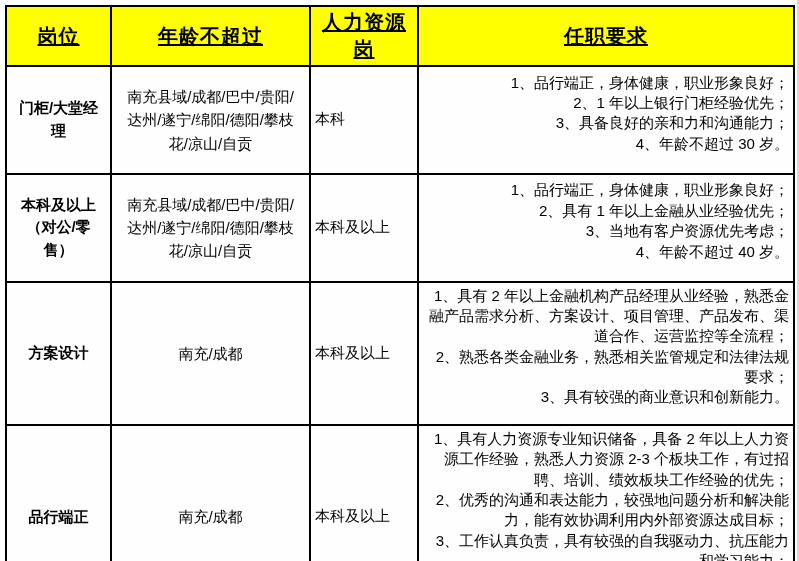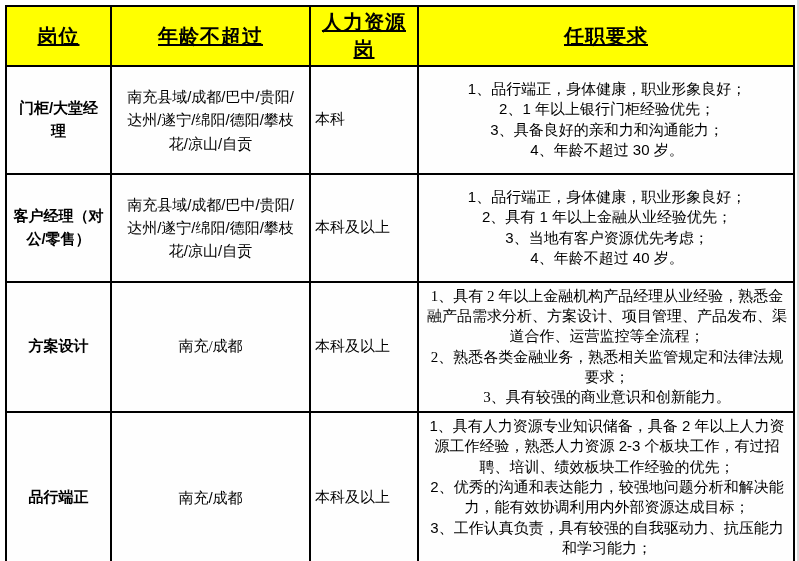--- a/index.html
+++ b/index.html
@@ -53,28 +53,28 @@
   td.loc {
     text-align: center;
     padding: 18px 12px;
     line-height: 1.55;
   }
   td.edu {
     text-align: left;
     padding: 8px 4px;
   }
   td.req {
-    text-align: center;
-    padding: 3px 4px 3px 6px;
+    text-align: right;
+    padding: 3px 4px 16px 6px;
     line-height: 1.36;
     white-space: pre-line;
   }
   tr.r0 td { height: 97px; }
   tr.r1 td { height: 98px; }
-  tr.r2 td { height: 129px; font-family: Liberation Serif, serif; }
+  tr.r2 td { height: 129px; }
   tr.r3 td { height: 158px; }
   col.c1 { width: 105px; }
   col.c2 { width: 199px; }
   col.c3 { width: 108px; }
   col.c4 { width: 376px; }
 </style>
 </head>
 <body>
 
 <div class="page">
@@ -97,21 +97,21 @@
       <tr class="r0">
         <td class="pos">门柜/大堂经理</td>
         <td class="loc">南充县域/成都/巴中/贵阳/达州/遂宁/绵阳/德阳/攀枝花/凉山/自贡</td>
         <td class="edu">本科</td>
         <td class="req">1、品行端正，身体健康，职业形象良好；
 2、1 年以上银行门柜经验优先；
 3、具备良好的亲和力和沟通能力；
 4、年龄不超过 30 岁。</td>
       </tr>
       <tr class="r1">
-        <td class="pos">客户经理（对公/零售）</td>
+        <td class="pos">本科及以上（对公/零售）</td>
         <td class="loc">南充县域/成都/巴中/贵阳/达州/遂宁/绵阳/德阳/攀枝花/凉山/自贡</td>
         <td class="edu">本科及以上</td>
         <td class="req">1、品行端正，身体健康，职业形象良好；
 2、具有 1 年以上金融从业经验优先；
 3、当地有客户资源优先考虑；
 4、年龄不超过 40 岁。</td>
       </tr>
       <tr class="r2">
         <td class="pos">方案设计</td>
         <td class="loc">南充/成都</td>

